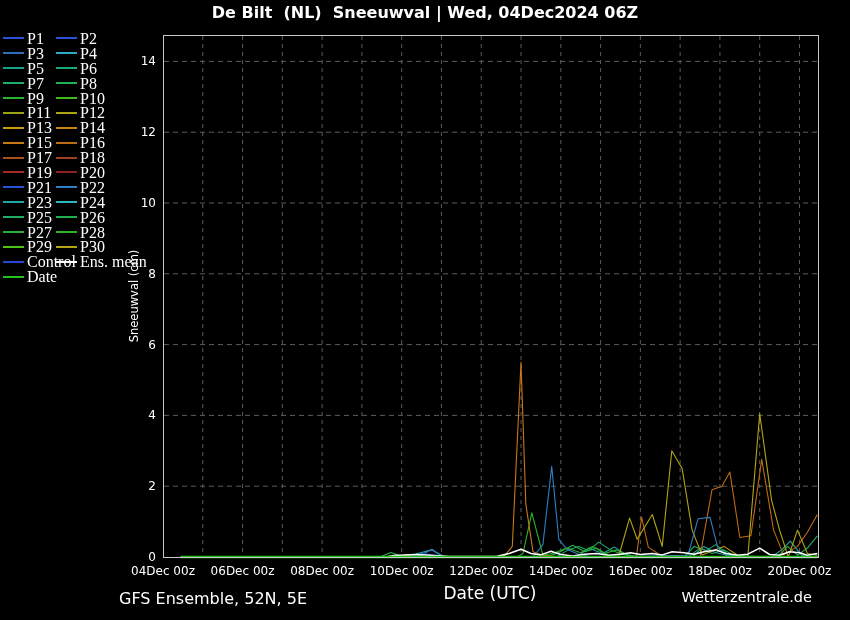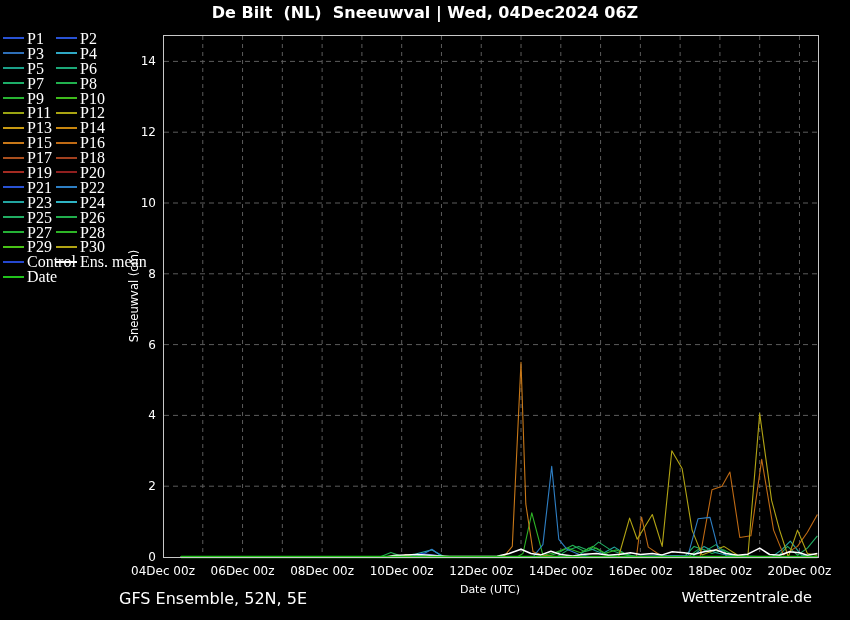--- a/index.html
+++ b/index.html
@@ -8,21 +8,21 @@
   .title{position:absolute;left:0;top:3px;width:850px;text-align:center;
          font-size:16px;font-weight:bold;white-space:pre;}
   .legend{position:absolute;left:3px;top:31px;display:grid;
           grid-template-columns:53px auto;grid-auto-rows:14.9px;}
   .legend-item{display:flex;align-items:center;white-space:nowrap;}
   .legend-item .swatch{display:inline-block;width:21px;height:2px;margin-right:3px;flex:0 0 21px;}
   .legend-item .lab{font-size:16px;line-height:11px;font-family:Liberation Serif, serif;}
   svg.chart{position:absolute;left:0;top:0;}
   .ylab{position:absolute;left:134px;top:296px;transform:translate(-50%,-50%) rotate(-90deg);
         font-size:11.5px;white-space:nowrap;}
-  .xlab{position:absolute;left:340px;top:583px;width:300px;text-align:center;font-size:11px;}
+  .xlab{position:absolute;left:340px;top:583px;width:300px;text-align:center;font-size:17px;}
   .foot-left{position:absolute;left:119px;top:589px;font-size:16px;}
   .foot-right{position:absolute;right:38px;top:589px;font-size:14.5px;}
 </style>
 </head>
 <body>
 
 <div class="stage">
   <div class="title">De Bilt  (NL)  Sneeuwval | Wed, 04Dec2024 06Z</div>
 
   <div class="legend" id="legend">

